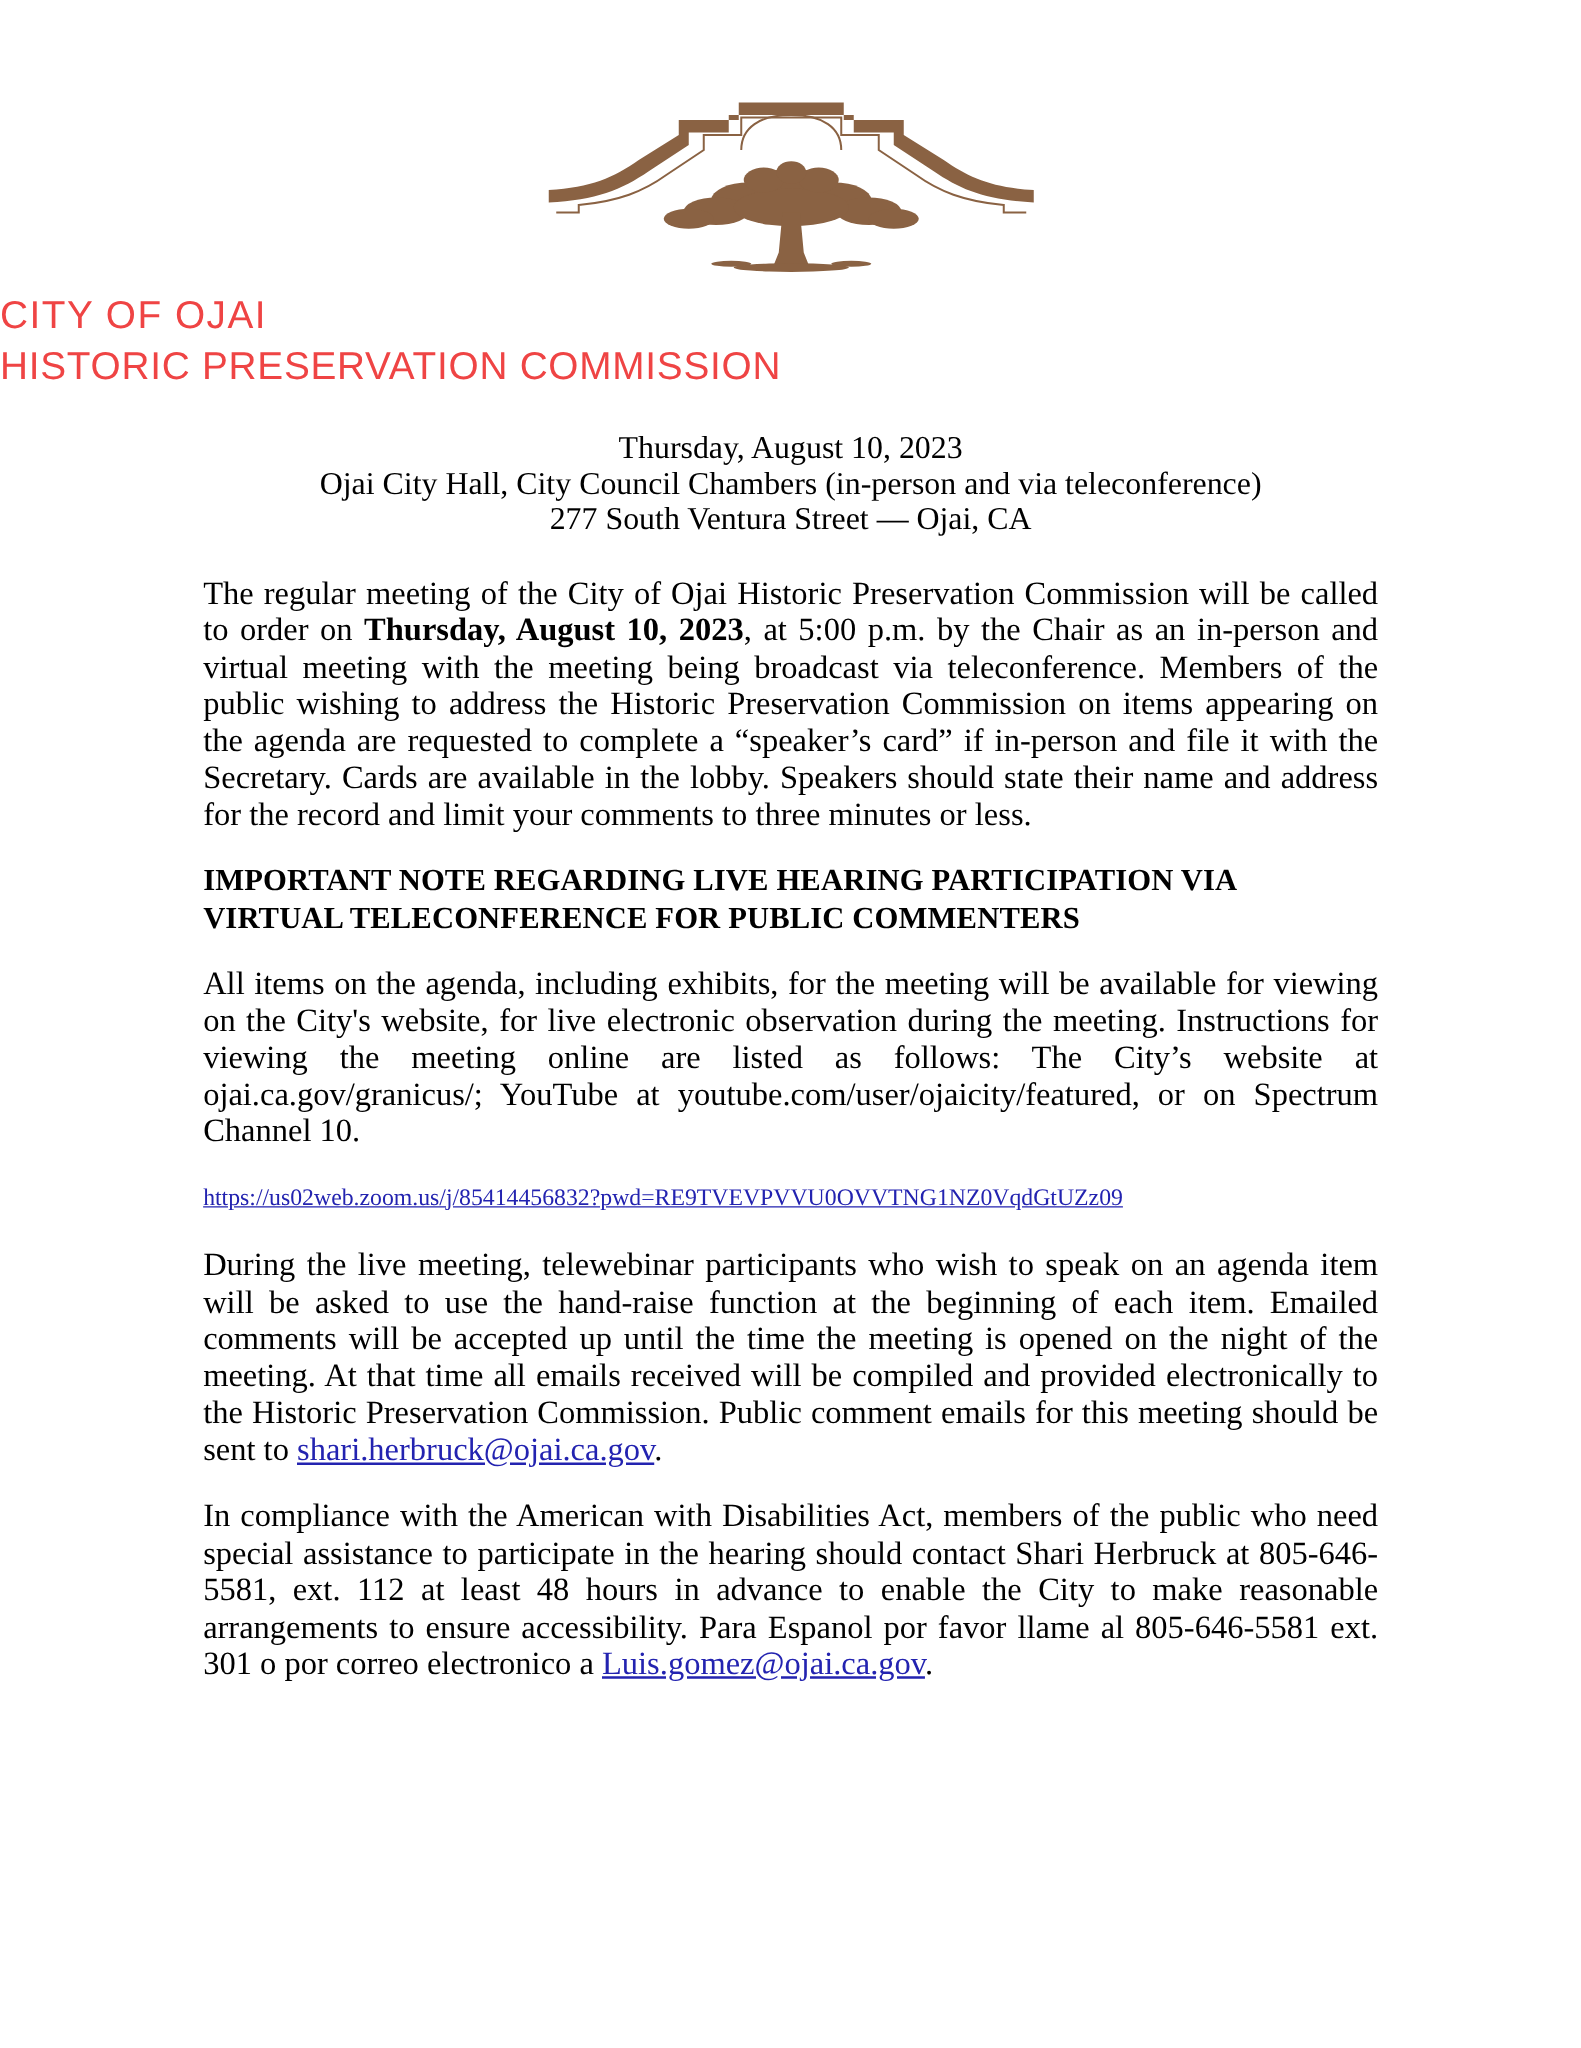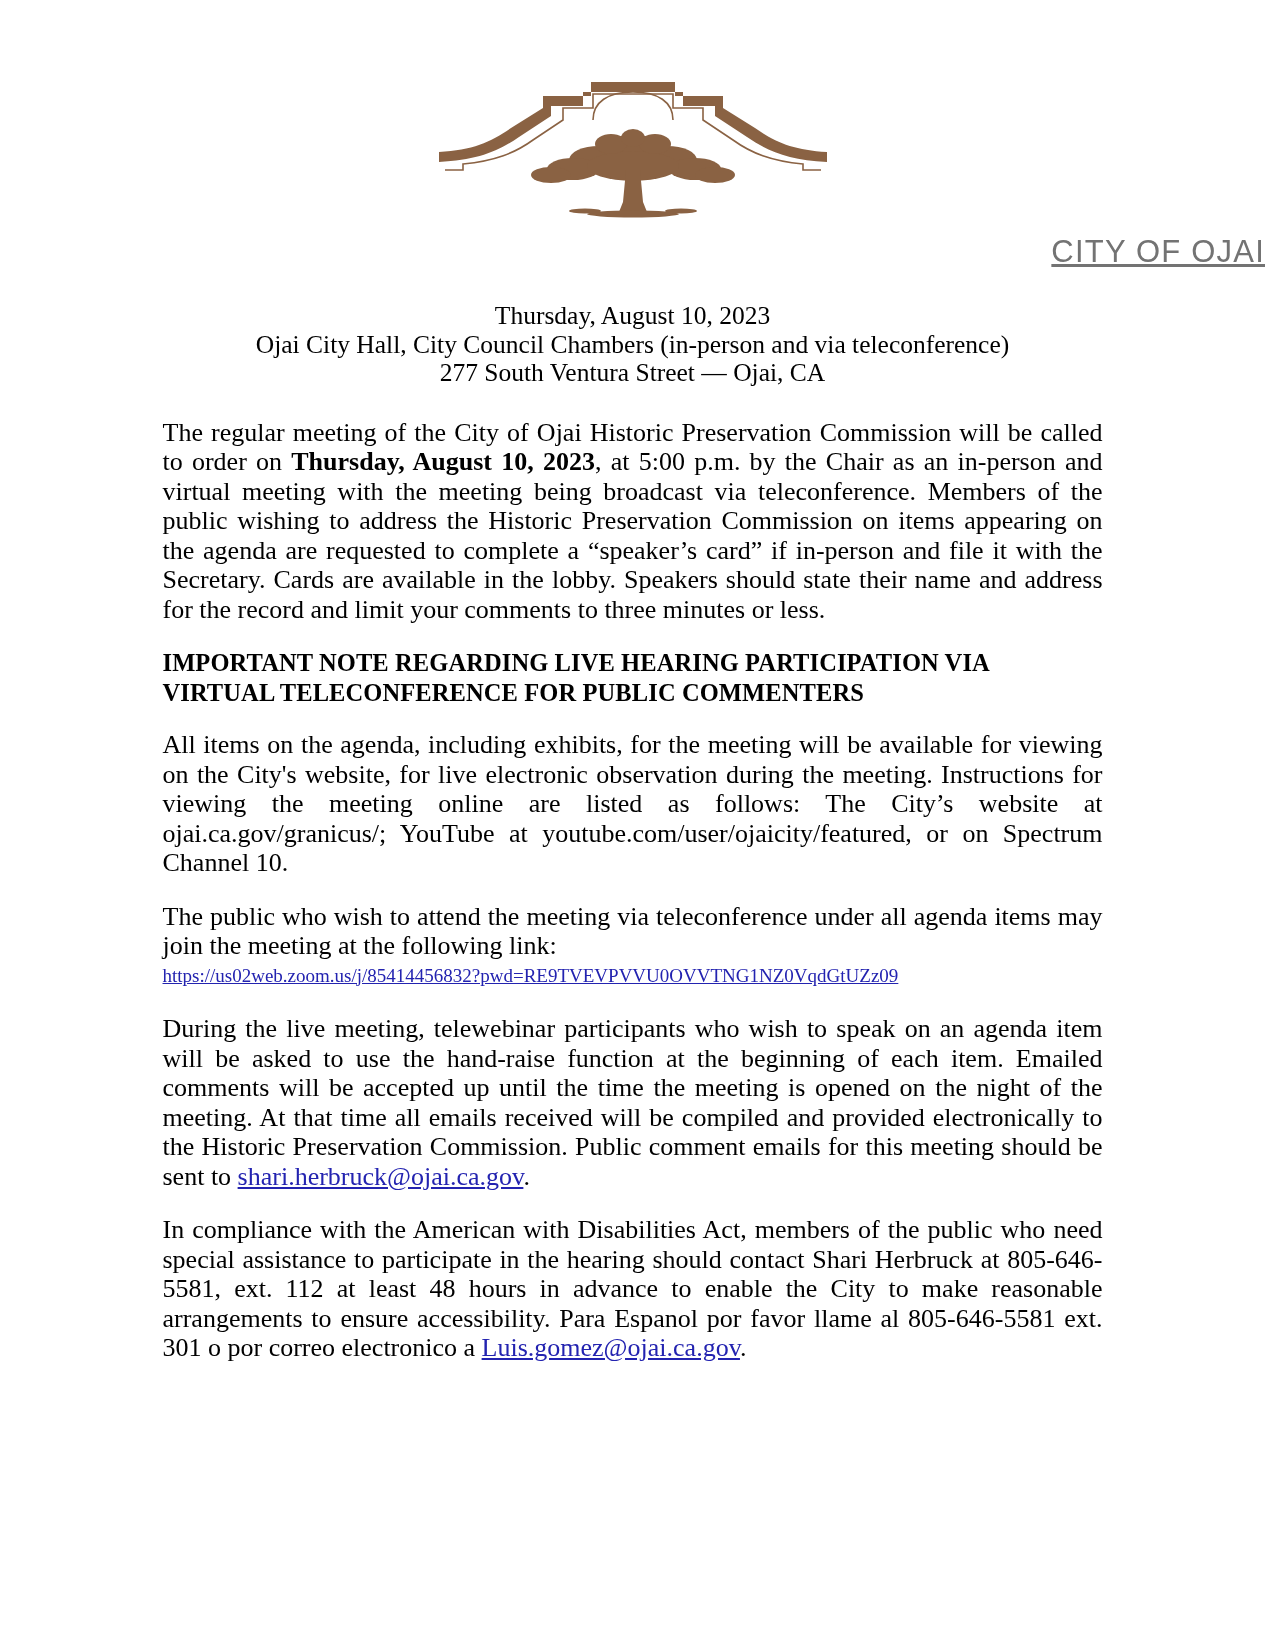--- a/index.html
+++ b/index.html
@@ -28,26 +28,25 @@
   }
   .logo-art {
     width: 400px;
     height: 152px;
     display: block;
   }
 
   
   .org-title {
     width: 100%;
-    text-align: right;
+    text-align: left;
     font-family: "Liberation Sans", "DejaVu Sans", sans-serif;
     font-weight: 400;
     letter-spacing: 1.2px;
-    color: #737373;
-    text-decoration: underline;
+    color: #ef4444;
   }
   .org-title .line1 {
     font-size: 31px;
     line-height: 40px;
     margin-top: 6px;
   }
   .org-title .line2 {
     font-size: 31px;
     line-height: 42px;
     letter-spacing: 0.6px;
@@ -132,37 +131,37 @@
 
         <ellipse cx="200" cy="140" rx="46" ry="3.5"></ellipse>
         <ellipse cx="152" cy="137" rx="16" ry="2.4"></ellipse>
         <ellipse cx="248" cy="137" rx="16" ry="2.4"></ellipse>
       </g>
     </svg>
   </div>
 
   <div class="org-title">
     <div class="line1">CITY OF OJAI</div>
+    <div class="line2">HISTORIC PRESERVATION COMMISSION</div>
   </div>
 
   <div class="meeting-details">
     <div>Thursday, August 10, 2023</div>
     <div>Ojai City Hall, City Council Chambers (in-person and via teleconference)</div>
     <div>277 South Ventura Street — Ojai, CA</div>
   </div>
 
   <div class="body-wrap">
 
     <p class="para"><span>The regular meeting of the City of Ojai Historic Preservation Commission will be called to order on </span><b>Thursday, August 10, 2023</b><span>, at 5:00 p.m. by the Chair as an in-person and virtual meeting with the meeting being broadcast via teleconference. Members of the public wishing to address the Historic Preservation Commission on items appearing on the agenda are requested to complete a “speaker’s card” if in-person and file it with the Secretary. Cards are available in the lobby. Speakers should state their name and address for the record and limit your comments to three minutes or less.</span></p>
 
     <div class="notice-heading">IMPORTANT NOTE REGARDING LIVE HEARING PARTICIPATION VIA VIRTUAL TELECONFERENCE FOR PUBLIC COMMENTERS</div>
 
     <p class="para">All items on the agenda, including exhibits, for the meeting will be available for viewing on the City's website, for live electronic observation during the meeting. Instructions for viewing the meeting online are listed as follows: The City’s website at ojai.ca.gov/granicus/; YouTube at youtube.com/user/ojaicity/featured, or on Spectrum Channel 10.</p>
 
-    <p class="para no-justify tight">The public who wish to attend the meeting via teleconference under all agenda items may join the meeting at the following link:</p>
 
     <div class="link-line"><a class="doclink" href="#">https://us02web.zoom.us/j/85414456832?pwd=RE9TVEVPVVU0OVVTNG1NZ0VqdGtUZz09</a></div>
 
     <p class="para"><span>During the live meeting, telewebinar participants who wish to speak on an agenda item will be asked to use the hand-raise function at the beginning of each item. Emailed comments will be accepted up until the time the meeting is opened on the night of the meeting. At that time all emails received will be compiled and provided electronically to the Historic Preservation Commission. Public comment emails for this meeting should be sent to </span><a class="doclink nobreak" href="#">shari.herbruck@ojai.ca.gov</a><span>.</span></p>
 
     <p class="para"><span>In compliance with the American with Disabilities Act, members of the public who need special assistance to participate in the hearing should contact Shari Herbruck at 805-646-5581, ext. 112 at least 48 hours in advance to enable the City to make reasonable arrangements to ensure accessibility. Para Espanol por favor llame al 805-646-5581 ext. 301 o por correo electronico a </span><a class="doclink nobreak" href="#">Luis.gomez@ojai.ca.gov</a><span>.</span></p>
 
   </div>
 </div>
 

